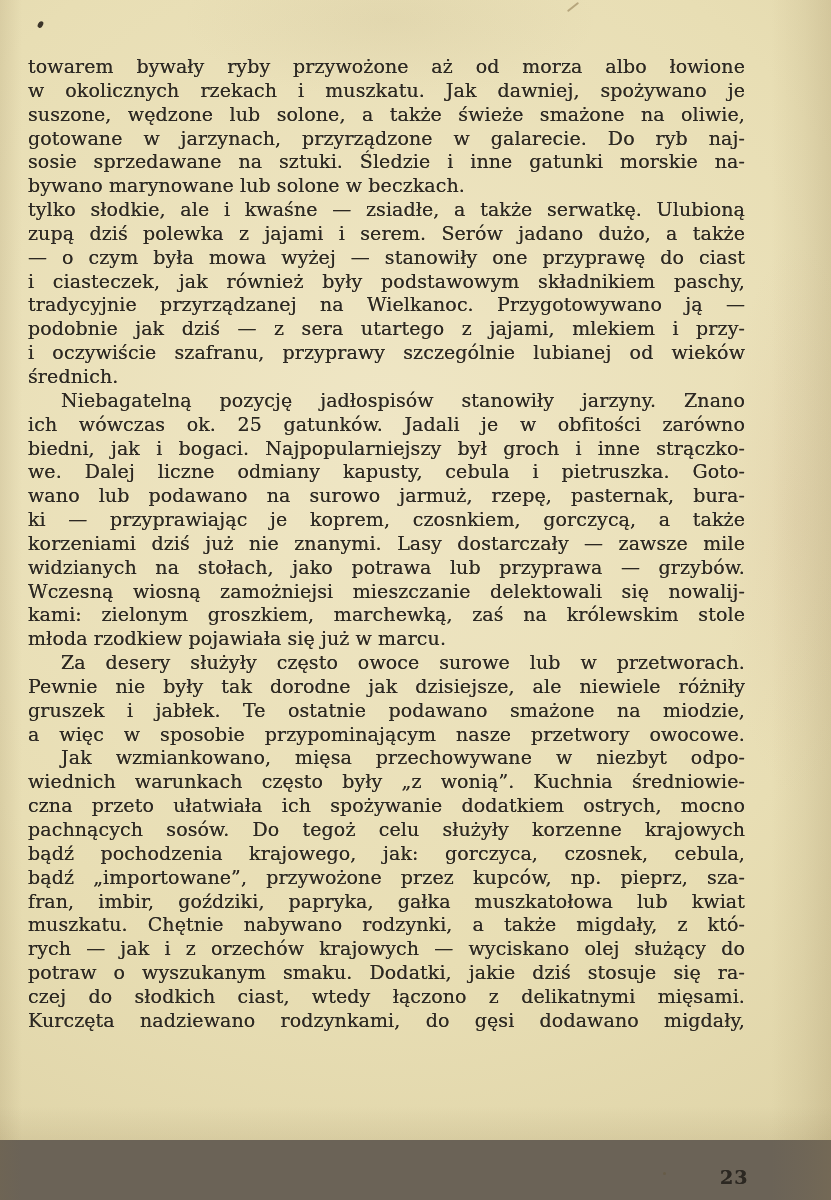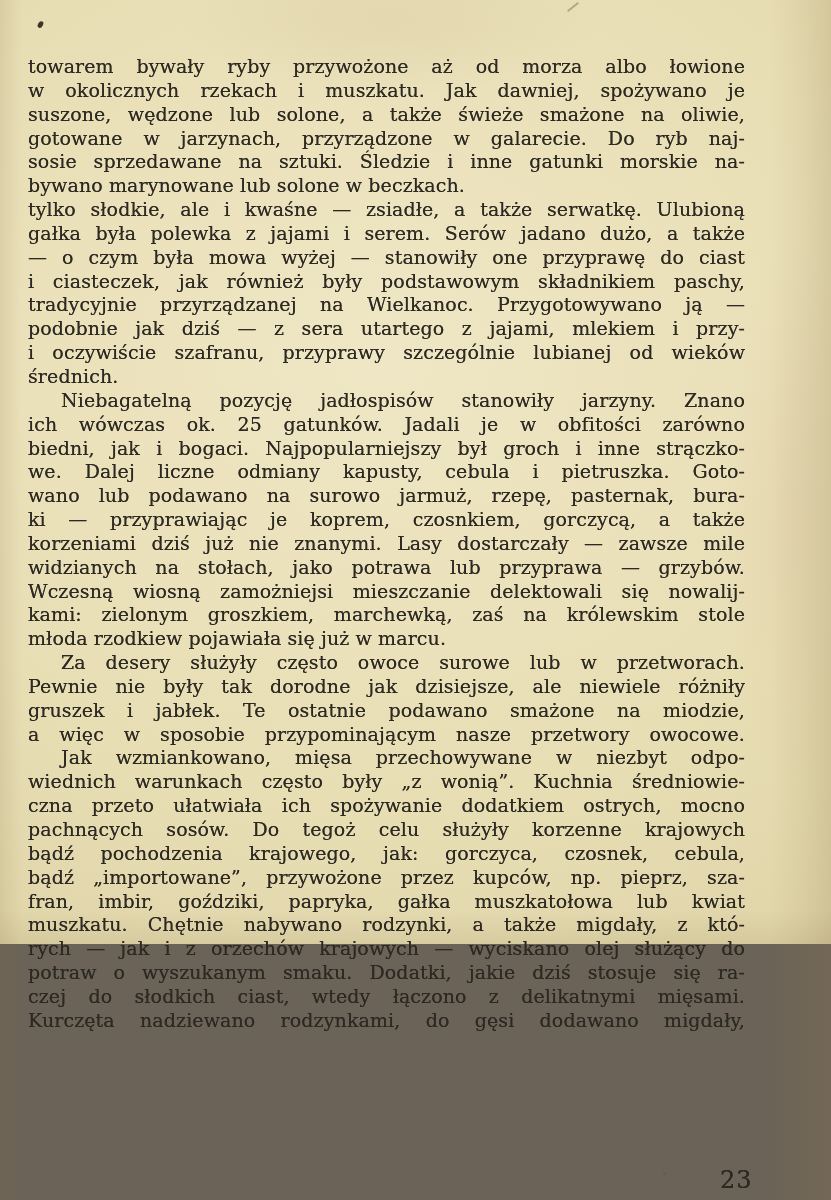--- a/index.html
+++ b/index.html
@@ -6,21 +6,21 @@
     margin: 0;
     padding: 0;
     width: 831px;
     height: 1200px;
     overflow: hidden;
     background: #6b6357;
   }
   .scan-page {
     position: relative;
     width: 831px;
-    height: 944px;
+    height: 1140px;
     background:
       radial-gradient(ellipse 120% 90% at 46% 38%, var(--paper-light) 0%, var(--paper) 52%, var(--paper-mid) 80%, var(--paper-edge) 100%);
     font-family: "DejaVu Serif", "Liberation Serif", serif;
     color: var(--ink);
   }
   
   .edge-shade-right {
     position: absolute; top: 0; right: 0; width: 60px; height: 1200px;
     background: linear-gradient(to right, rgba(146,125,82,0) 0%, rgba(146,125,82,0.10) 55%, rgba(146,125,82,0.22) 100%);
     pointer-events: none;
@@ -78,22 +78,22 @@
     height: 23.85px;
     overflow: visible;
   }
   .line.endline { text-align-last: left; }
   .line.indent { text-indent: 33px; }
 
   .page-number {
     position: absolute;
     left: 720px;
     top: 1166px;
-    font-size: 24px;
-    font-weight: normal;
+    font-size: 19px;
+    font-weight: bold;
     letter-spacing: 1px;
     text-shadow: 0 0 0.5px rgba(44,40,34,0.8);
   }
 </style>
 </head>
 <body>
 
 <div class="scan-page">
   <div class="stain-b"></div>
   <div class="stain-a"></div>
@@ -108,21 +108,21 @@
       <div class="para">
         <div class="line">towarem bywały ryby przywożone aż od morza albo łowione</div>
         <div class="line">w okolicznych rzekach i muszkatu. Jak dawniej, spożywano je</div>
         <div class="line">suszone, wędzone lub solone, a także świeże smażone na oliwie,</div>
         <div class="line">gotowane w jarzynach, przyrządzone w galarecie. Do ryb naj-</div>
         <div class="line">sosie sprzedawane na sztuki. Śledzie i inne gatunki morskie na-</div>
         <div class="line endline">bywano marynowane lub solone w beczkach.</div>
       </div>
       <div class="para">
         <div class="line">tylko słodkie, ale i kwaśne — zsiadłe, a także serwatkę. Ulubioną</div>
-        <div class="line">gałka była polewka z jajami i serem. Serów jadano dużo, a także</div>
+        <div class="line">zupą dziś polewka z jajami i serem. Serów jadano dużo, a także</div>
         <div class="line">— o czym była mowa wyżej — stanowiły one przyprawę do ciast</div>
         <div class="line">i ciasteczek, jak również były podstawowym składnikiem paschy,</div>
         <div class="line">tradycyjnie przyrządzanej na Wielkanoc. Przygotowywano ją —</div>
         <div class="line">podobnie jak dziś — z sera utartego z jajami, mlekiem i przy-</div>
         <div class="line">i oczywiście szafranu, przyprawy szczególnie lubianej od wieków</div>
         <div class="line endline">średnich.</div>
       </div>
       <div class="para">
         <div class="line indent">Niebagatelną pozycję jadłospisów stanowiły jarzyny. Znano</div>
         <div class="line">ich wówczas ok. 25 gatunków. Jadali je w obfitości zarówno</div>

